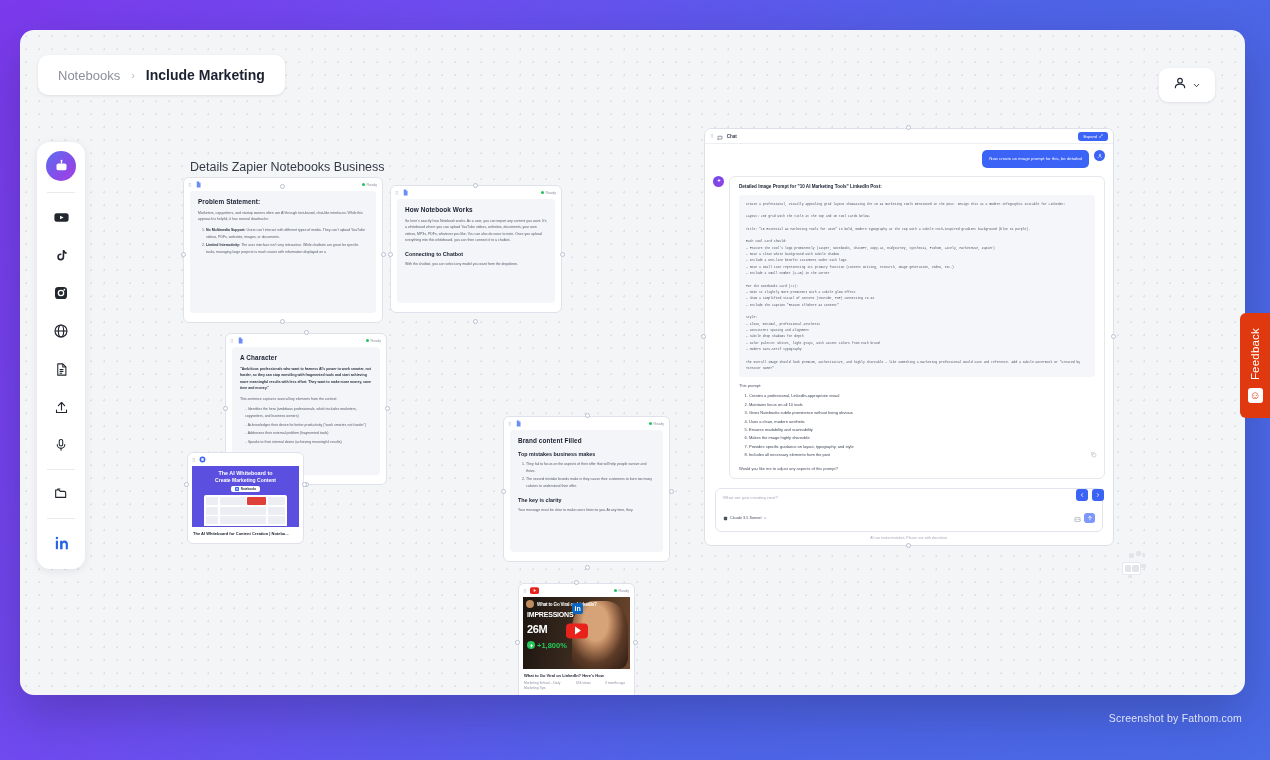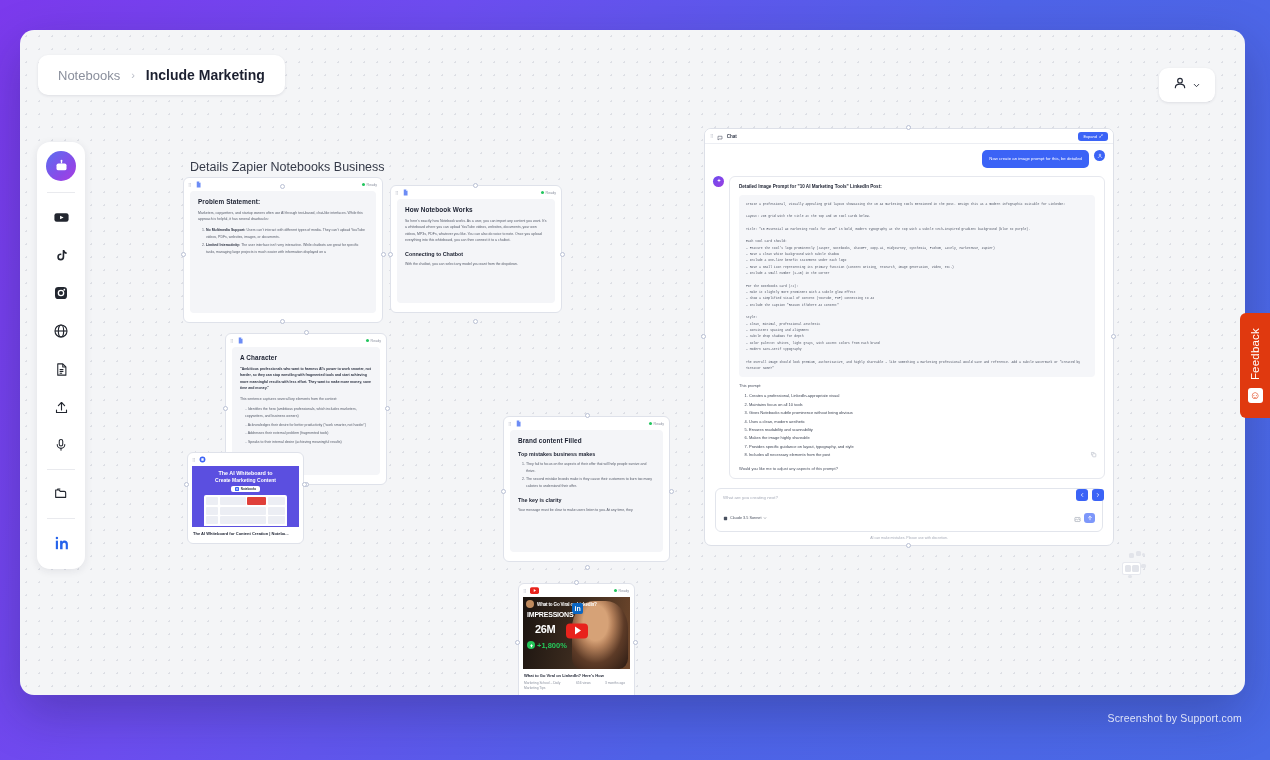--- a/index.html
+++ b/index.html
@@ -151,21 +151,21 @@
   .ythumb {
     position: relative; height: 100%;
     background: linear-gradient(100deg,#1b1410 0%,#3a2a1e 48%,#71482c 100%);
   }
   .yt-face {
     position: absolute; right: 2px; bottom: 0; width: 52%; height: 94%;
     background: radial-gradient(ellipse at 42% 32%, #d6a277 0 27%, #b4805a 38%, #5d3b27 62%, #2a1a12 100%);
     border-radius: 40% 40% 16% 16%;
   }
   .yt-imp { position: absolute; left: 4px; top: 20%; font-size: 7px; font-weight: 800; color: #fff; letter-spacing: -.2px; }
-  .yt-26m { position: absolute; left: 12px; top: 36%; font-size: 11px; font-weight: 800; color: #fff; letter-spacing: -.4px; text-align: center; }
+  .yt-26m { position: absolute; left: 4px; top: 36%; font-size: 11px; font-weight: 800; color: #fff; letter-spacing: -.4px; text-align: center; }
   .yt-pct {
     position: absolute; left: 4px; top: 61%;
     display: flex; align-items: center; gap: 2px;
     font-size: 7.5px; font-weight: 800; color: #25c75a;
   }
   .yt-up { width: 8px; height: 8px; border-radius: 50%; background: #25c75a;
            display: flex; align-items: center; justify-content: center; }
   .yt-play {
     position: absolute; left: 50%; top: 47%; transform: translate(-50%,-50%);
     width: 22px; height: 15px; background: #e8231c; border-radius: 4px;
@@ -734,13 +734,13 @@
     <div class="mm" style="left:18px; top:14px; width:5px; height:4px;"></div>
     <div class="mm" style="left:5px; top:25px; width:4px; height:3px;"></div>
   </div>
 </div>
 
 <div id="feedback-tab">
   <div id="feedback-label">Feedback</div>
   <div id="feedback-emoji">☺</div>
 </div>
 
-<div id="watermark">Screenshot by Support.com</div>
+<div id="watermark">Screenshot by Fathom.com</div>
 
 </body></html>

